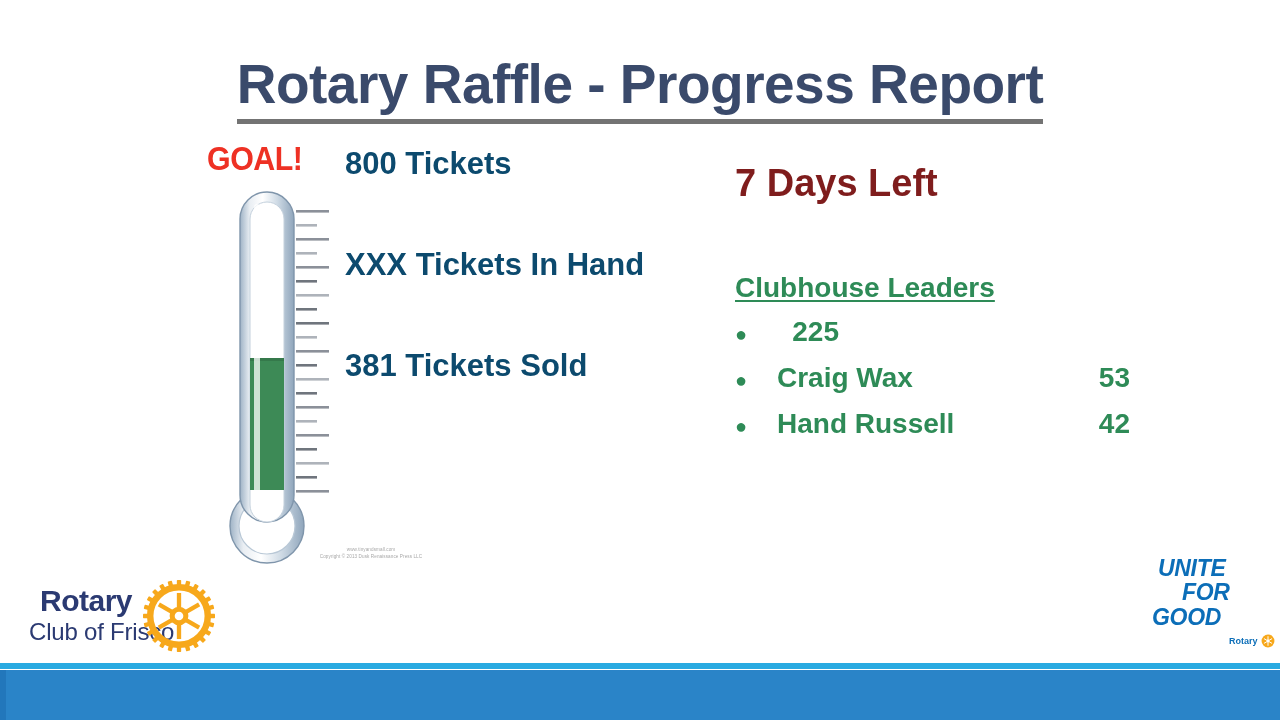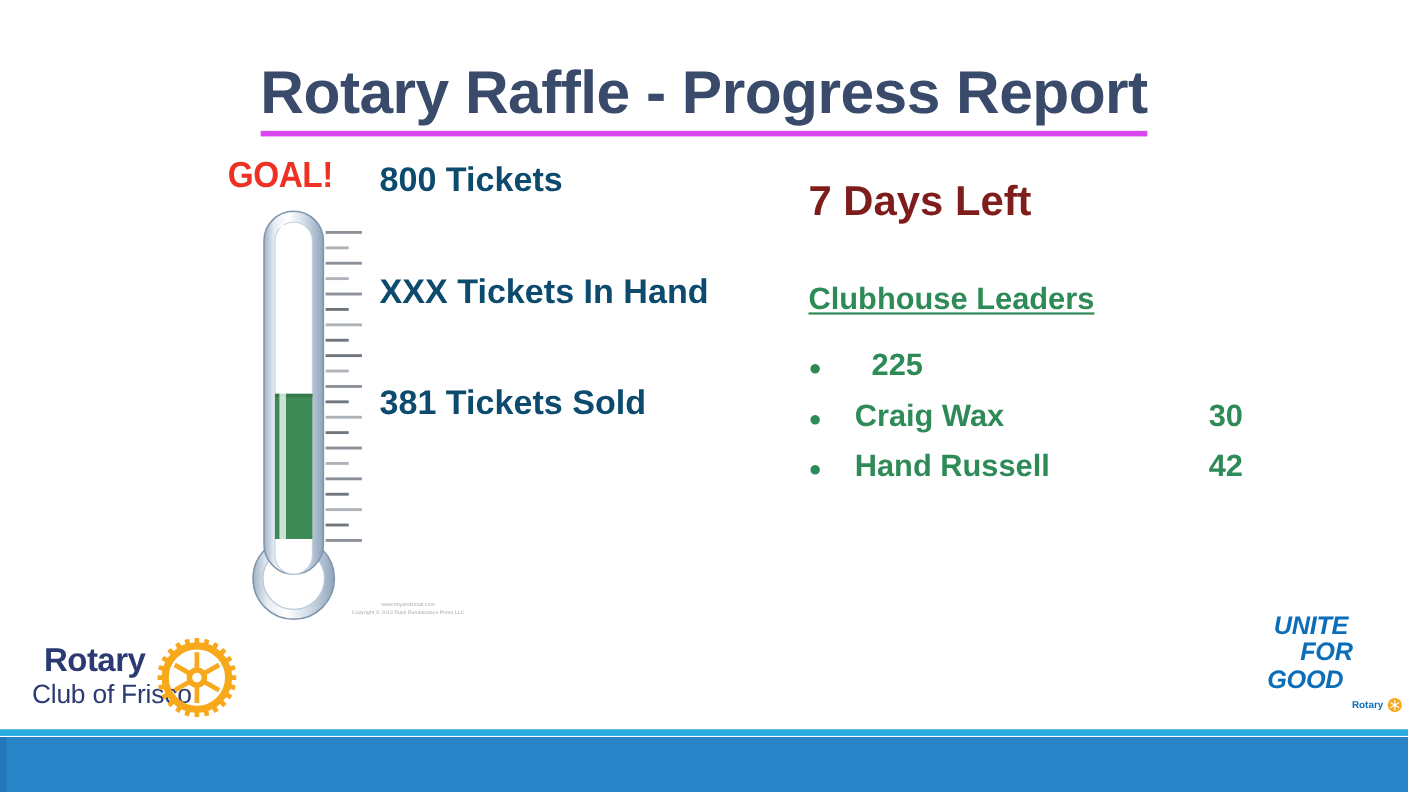--- a/index.html
+++ b/index.html
@@ -30,21 +30,21 @@
   }
   #page-title {
     display: inline-block;
     font-family: "Liberation Sans", sans-serif;
     font-size: 55px;
     font-weight: bold;
     color: #3a4a6b;
     letter-spacing: -0.5px;
     line-height: 1.05;
     padding-bottom: 5px;
-    border-bottom: 5px solid #d946ef;
+    border-bottom: 5px solid #737373;
     white-space: nowrap;
   }
 
   
   #goal-label {
     position: absolute;
     left: 207px;
     top: 140px;
     font-family: "Liberation Sans", sans-serif;
     font-size: 33px;
@@ -97,21 +97,21 @@
     top: 162px;
     font-family: "Liberation Sans", sans-serif;
     font-size: 38px;
     font-weight: bold;
     color: #7f1d1d;
     white-space: nowrap;
   }
   #leaders-heading {
     position: absolute;
     left: 735px;
-    top: 256px;
+    top: 272px;
     font-family: "Liberation Sans", sans-serif;
     font-size: 28px;
     font-weight: bold;
     color: #2e8b57;
     text-decoration: underline;
     text-underline-offset: 3px;
     white-space: nowrap;
   }
   #leaders-list {
     position: absolute;
@@ -337,21 +337,21 @@
   <div id="leaders-heading">Clubhouse Leaders</div>
 
   <ul id="leaders-list">
     <li class="leader-row">
       <span class="leader-bullet">●</span>
       <span class="leader-count">225</span>
     </li>
     <li class="leader-row">
       <span class="leader-bullet">●</span>
       <span class="leader-name">Craig Wax</span>
-      <span class="leader-count">30</span>
+      <span class="leader-count">53</span>
     </li>
     <li class="leader-row">
       <span class="leader-bullet">●</span>
       <span class="leader-name">Hand Russell</span>
       <span class="leader-count">42</span>
     </li>
   </ul>
 
   <div id="rotary-logo">
     <div id="rotary-wordmark">Rotary</div>

